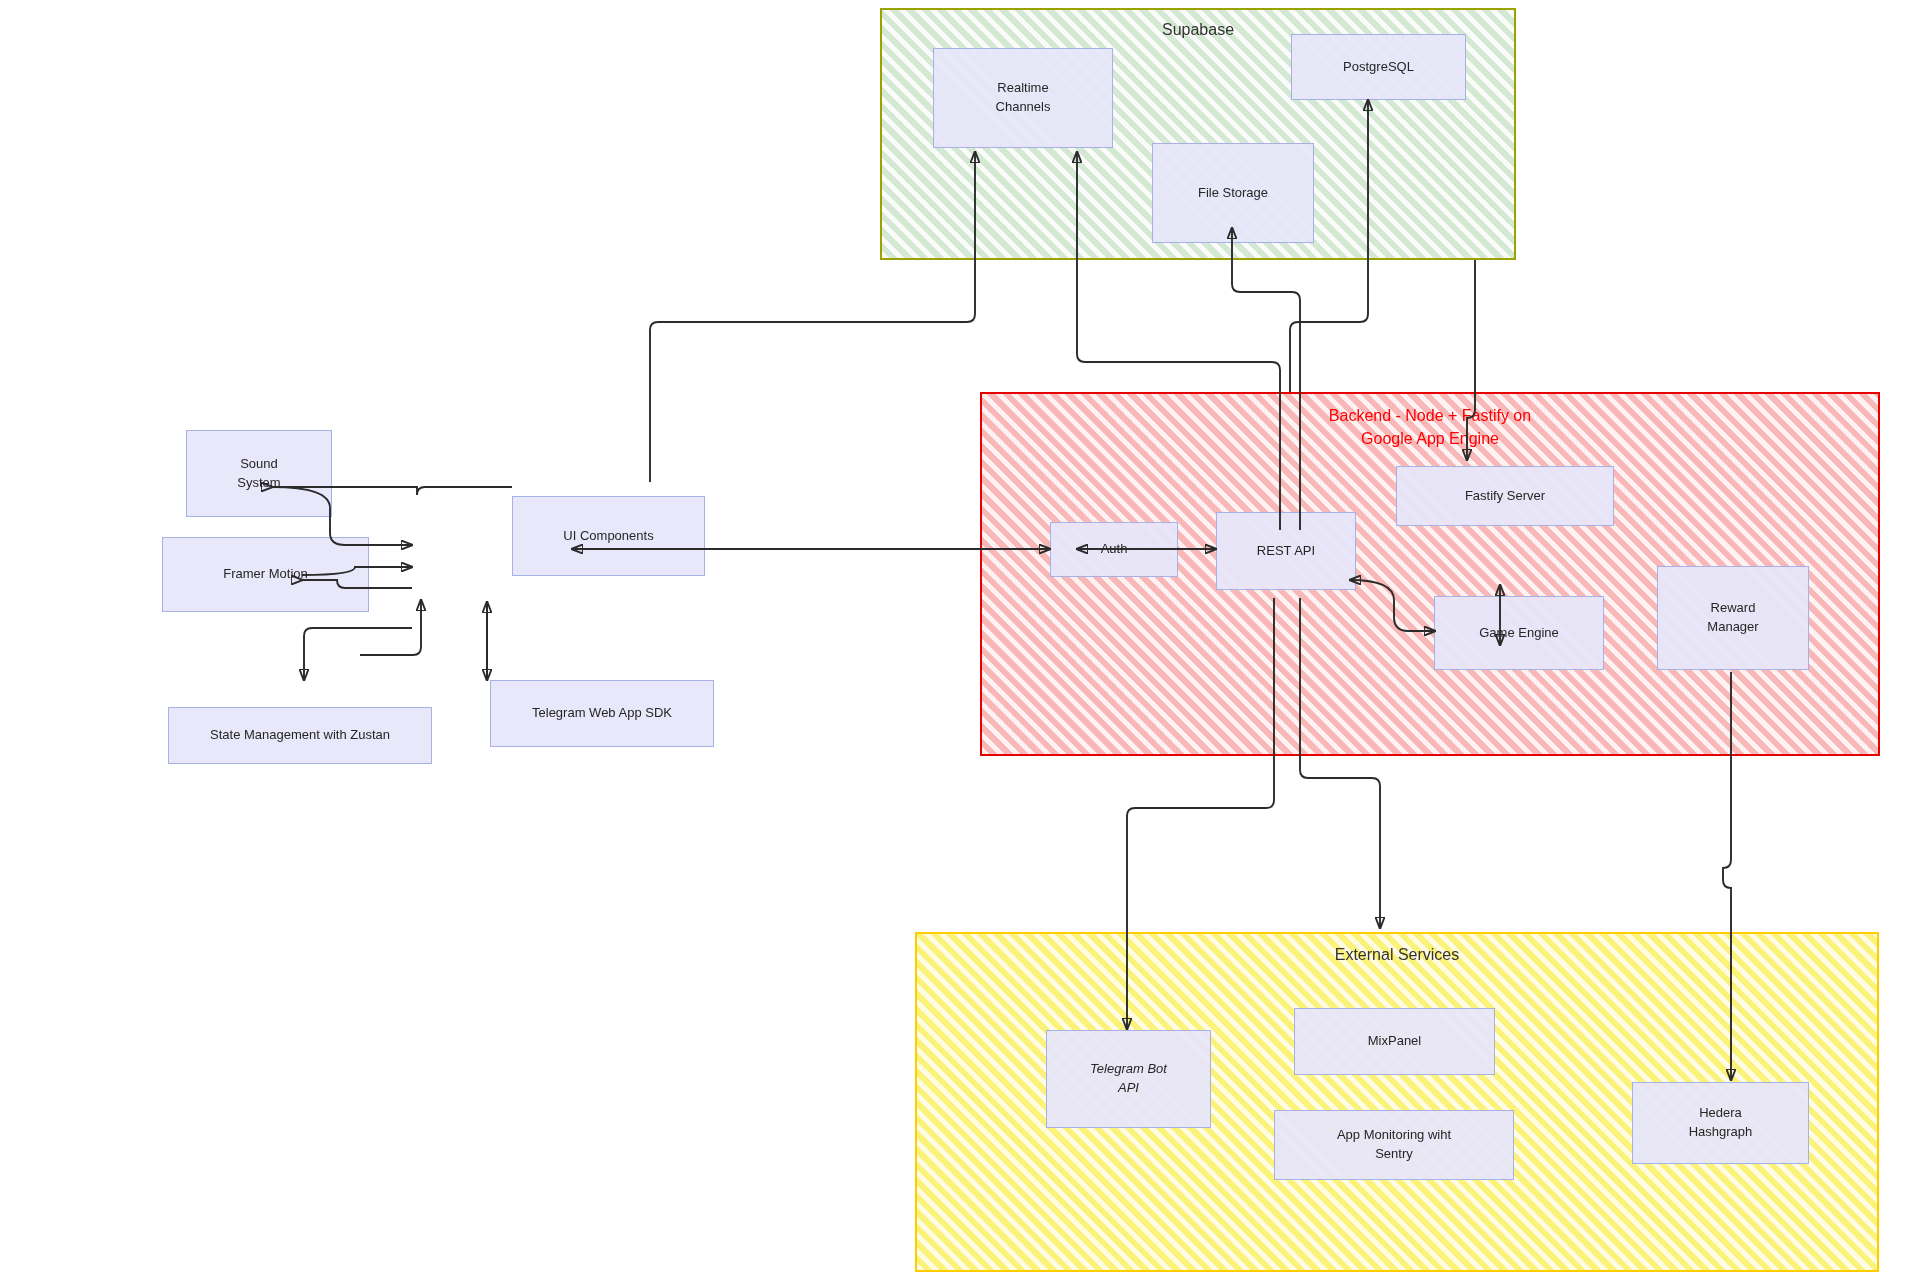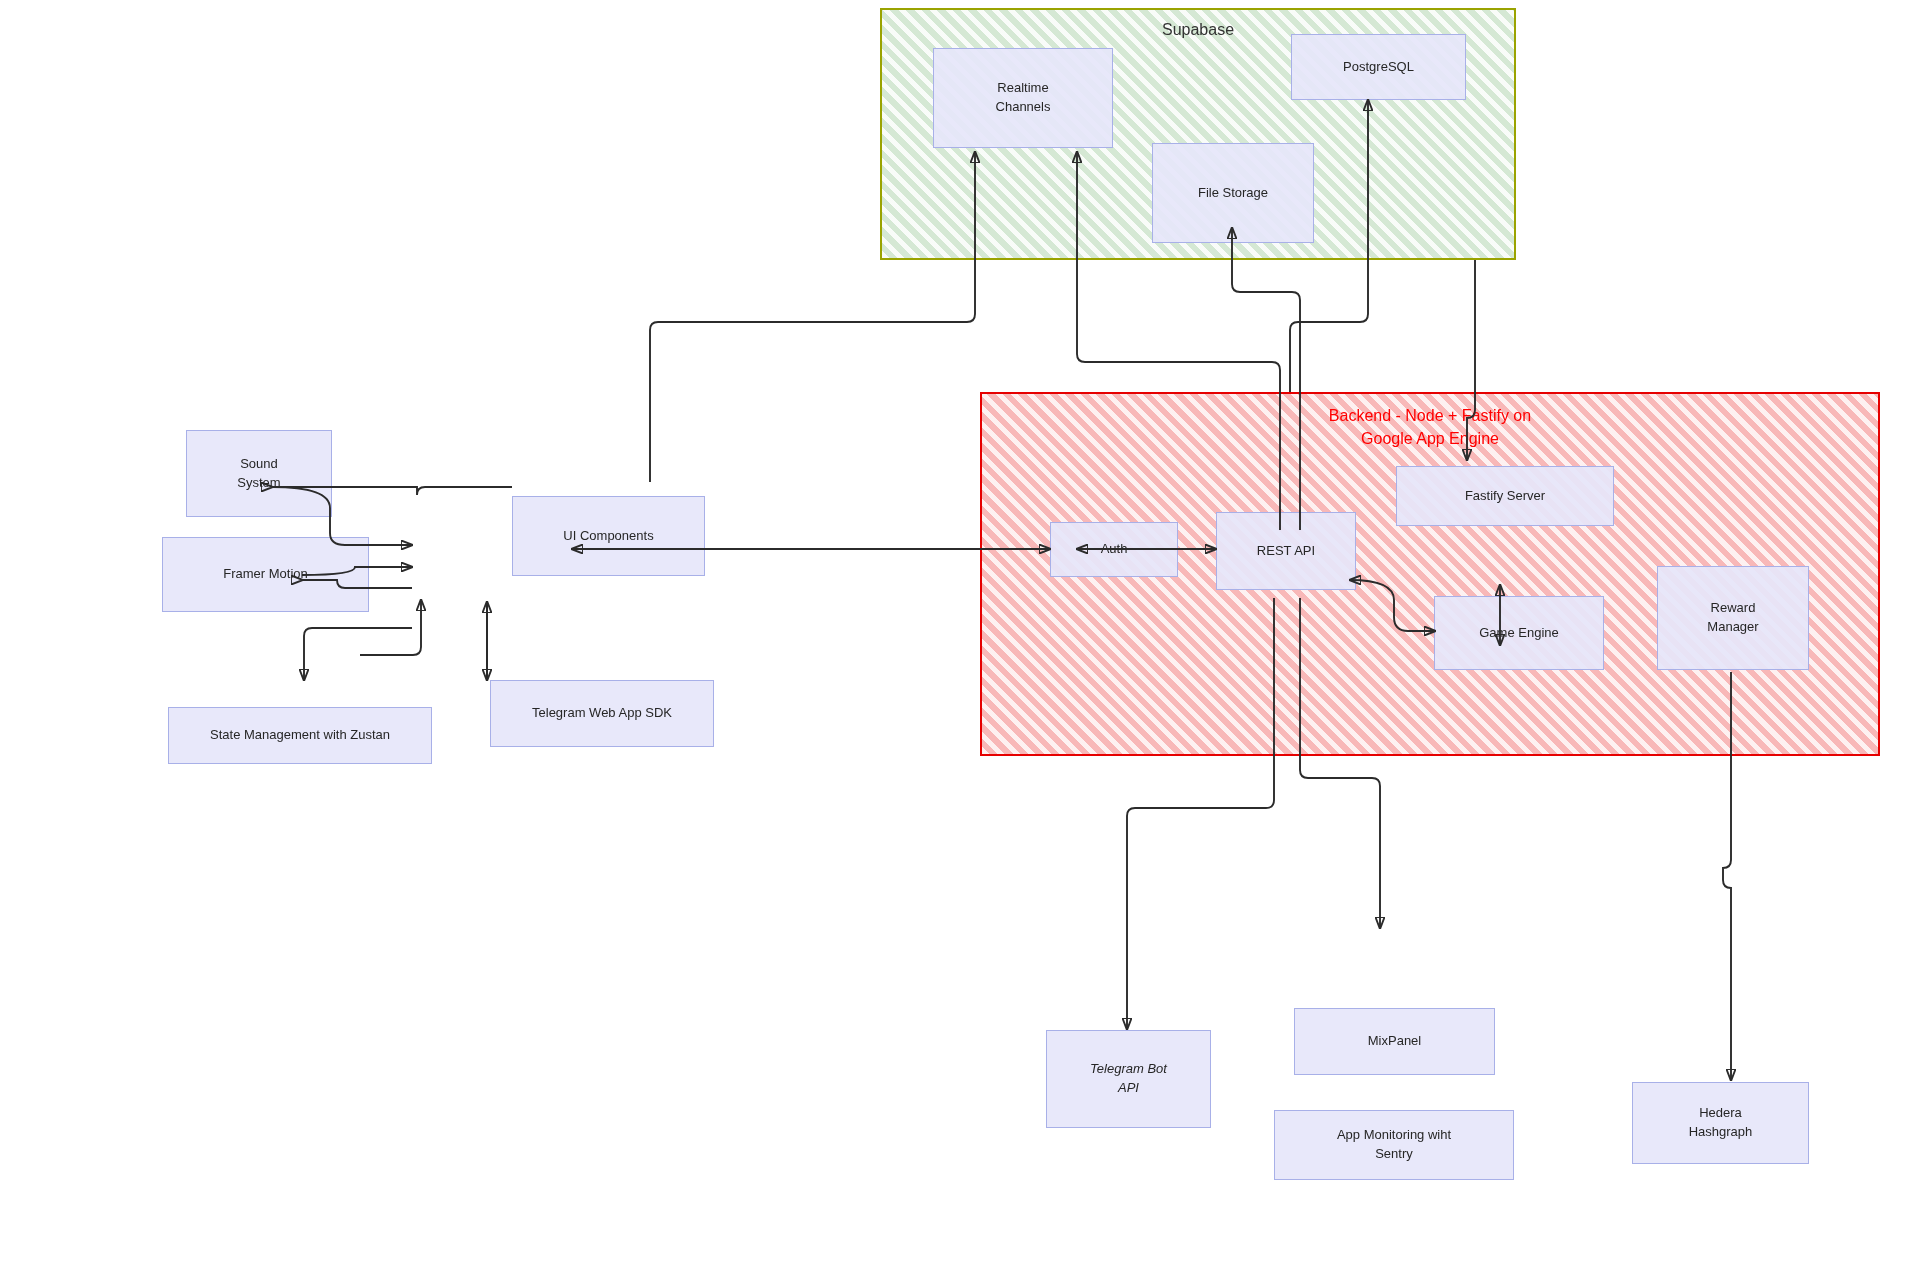--- a/index.html
+++ b/index.html
@@ -73,20 +73,23 @@
   <div class="group supabase" style="left:880px;top:8px;width:636px;height:252px;">
     <div class="glabel" style="top:8px;">Supabase</div>
   </div>
 
 
   <div class="group backend" style="left:980px;top:392px;width:900px;height:364px;">
     <div class="glabel" style="top:10px;">Backend - Node + Fastify on
 Google App Engine</div>
   </div>
 
+  <div class="group external" style="left:915px;top:932px;width:964px;height:340px;">
+    <div class="glabel" style="top:9px;">External Services</div>
+  </div>
 
   <svg id="wires" viewBox="0 0 1920 1280" xmlns="http://www.w3.org/2000/svg" style="z-index:6;">
     <defs>
       <marker id="a1" markerWidth="12" markerHeight="10" refX="11" refY="5" orient="auto" markerUnits="userSpaceOnUse">
         <path d="M0,0.4 L12,5 L0,9.6 z" fill="#2b2b2b"></path>
       </marker>
       <marker id="a2" markerWidth="12" markerHeight="10" refX="1" refY="5" orient="auto" markerUnits="userSpaceOnUse">
         <path d="M12,0.4 L0,5 L12,9.6 z" fill="#2b2b2b"></path>
       </marker>
     </defs>

